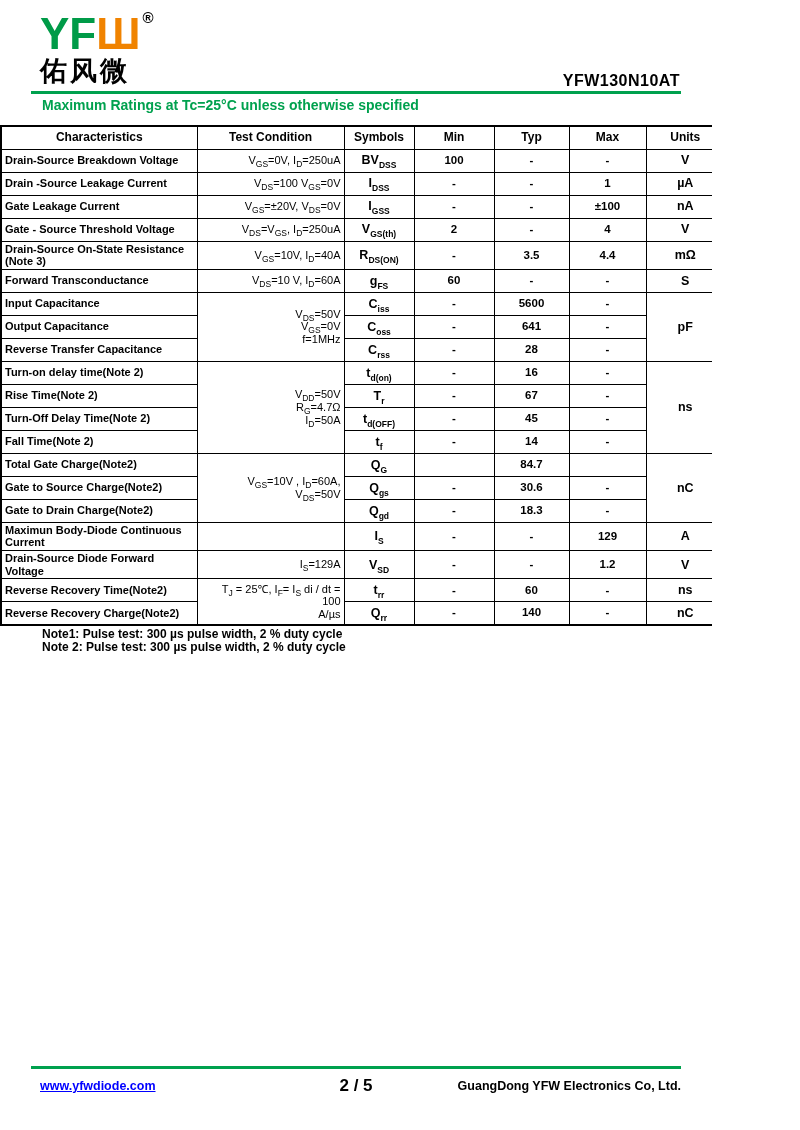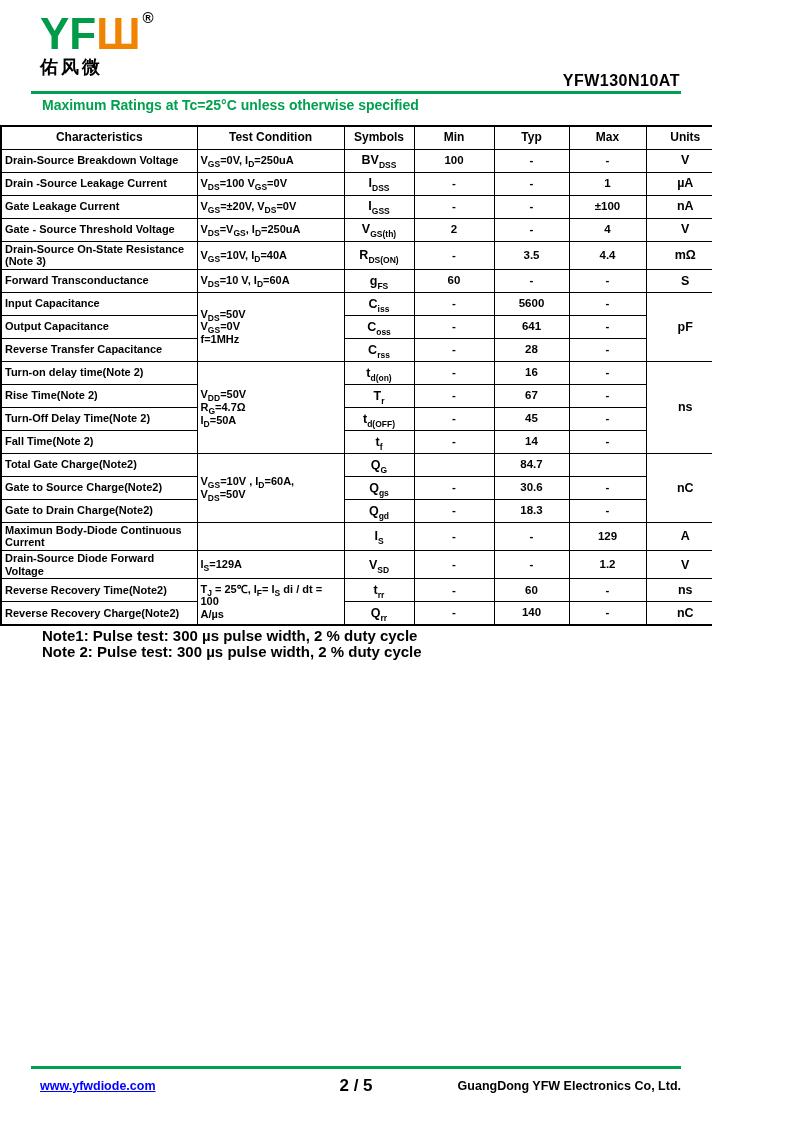--- a/index.html
+++ b/index.html
@@ -11,21 +11,21 @@
   }
   .page { position: relative; width: 712px; height: 1130px; background: #fff; overflow: hidden; }
 
   
   .header-block { position: relative; height: 91px; }
   .logo { position: absolute; left: 40px; top: 10px; line-height: 1; }
   .logo-top { font-weight: bold; font-size: 44px; letter-spacing: 0px; }
   .logo-yf { color: #009B48; }
   .logo-w  { color: #F08300; }
   .logo-reg { font-size: 15px; font-weight: bold; color: #000; vertical-align: 26px; margin-left: 2px; }
-  .logo-cn { font-weight: bold; font-size: 18px; letter-spacing: 3px; margin-top: 2px; }
+  .logo-cn { font-weight: bold; font-size: 27px; letter-spacing: 3px; margin-top: 2px; }
   .part-title { position: absolute; right: 32px; bottom: 1px; font-size: 16px; font-weight: bold; letter-spacing: 0.5px; }
 
   .green-rule { margin: 0 31px; height: 3px; background: #00A14E; }
 
   .section-heading {
     margin: 3px 0 12px 42px;
     color: #00A14E; font-weight: bold; font-size: 14px;
   }
 
   
@@ -37,28 +37,28 @@
   }
   .ratings th, .ratings td {
     border: 1.4px solid #000;
     vertical-align: middle;
     padding: 1px 3px;
     height: 23px;
     line-height: 1.15;
   }
   .ratings th { font-size: 12px; font-weight: bold; text-align: center; }
   .c-char { text-align: left; font-weight: bold; font-size: 11px; padding-left: 4px; }
-  .c-cond { text-align: left; font-weight: bold; font-size: 11px; }
+  .c-cond { text-align: right; font-weight: normal; font-size: 11px; }
   .c-sym  { text-align: center; font-weight: bold; font-size: 12.5px; }
   .c-val  { text-align: center; font-weight: bold; font-size: 11.5px; }
   .c-unit { text-align: center; font-weight: bold; font-size: 12.5px; }
   .ratings sub { font-size: 8.5px; line-height: 0; }
 
   
-  .notes { margin: 2px 0 0 42px; font-size: 15px; font-weight: bold; line-height: 1.1; }
+  .notes { margin: 2px 0 0 42px; font-size: 12px; font-weight: bold; line-height: 1.1; }
 
   
   .footer { position: absolute; left: 0; right: 0; top: 1066px; }
   .footer-rule { margin: 0 31px; height: 3px; background: #00A14E; }
   .footer-row {
     margin: 10px 31px 0 31px;
     display: flex; align-items: center; justify-content: space-between;
     font-size: 12.5px; font-weight: bold;
   }
   .footer-link { color: #0000FF; text-decoration: underline; margin-left: 9px; }

